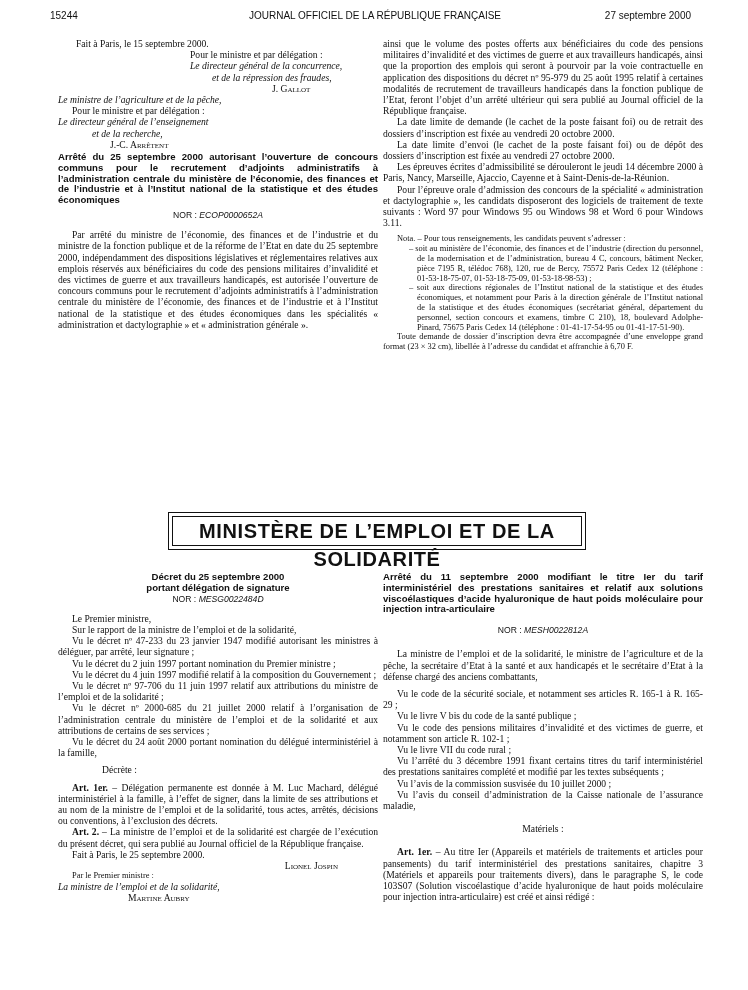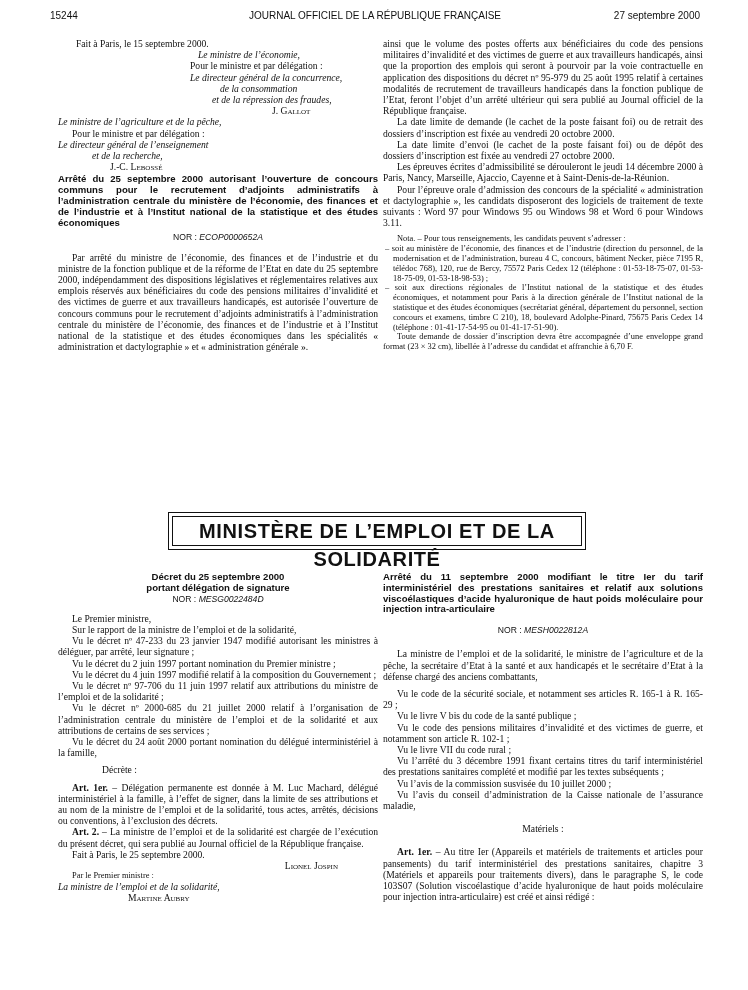--- a/index.html
+++ b/index.html
@@ -2,61 +2,59 @@
 <html><head>
 <meta charset="utf-8">
 <style>
   html, body { margin: 0; padding: 0; background: #ffffff; }
   body { width: 748px; height: 990px; position: relative; overflow: hidden;
          font-family: "Liberation Serif", serif; color: #111; font-size: 9.6px; line-height: 11.2px; }
   .hdr { position: absolute; top: 10px; left: 50px; width: 650px; height: 14px;
          font-family: "Liberation Sans", sans-serif; font-size: 10px; }
   .hdr .l { position: absolute; left: 0; }
   .hdr .c { position: absolute; left: 0; right: 0; text-align: center; }
-  .hdr .r { position: absolute; right: 0; }
+  .hdr .r { position: absolute; right: 9px; }
   .col { position: absolute; width: 320px; }
   p { margin: 0; text-align: justify; }
   .ind { text-indent: 14px; }
   .it { font-style: italic; }
   .sc { font-variant: small-caps; }
   .ctr { text-align: center; }
   .rgt { text-align: right; }
   .title { font-family: "Liberation Sans", sans-serif; font-weight: bold; font-size: 9.6px; line-height: 10.8px; text-align: justify; margin: 6px 0 4px; }
   .nor { text-align: center; font-family: "Liberation Sans", sans-serif; font-size: 8.6px; margin: 2px 0 8px; }
   .nor i { font-style: italic; }
   .small { font-size: 8.4px; line-height: 9.8px; }
   .banner { position: absolute; left: 172px; top: 516px; width: 408px; height: 28px;
             border: 1.5px solid #111; box-shadow: 0 0 0 3px #fff, 0 0 0 4px #111; }
   .banner span { display: block; text-align: center; font-family: "Liberation Sans", sans-serif; font-weight: bold;
                  font-size: 20px; letter-spacing: 0.6px; line-height: 28px; }
-  .dash { padding-left: 10px; text-indent: -8px; }
+  .dash { padding-left: 10px; text-indent: -8px; margin-left: 24px; }
   .sp { height: 6px; }
 </style>
 </head>
 <body>
 
 <div class="hdr">
   <span class="l">15244</span>
   <span class="c">JOURNAL OFFICIEL DE LA RÉPUBLIQUE FRANÇAISE</span>
   <span class="r">27 septembre 2000</span>
 </div>
 
 <div class="col" style="left:58px; top:38px;">
   <p class="ind" style="margin-left:18px;text-indent:0">Fait à Paris, le 15 septembre 2000.</p>
-  <p class="it" style="padding-left:140px;text-align:left">Le ministre de l’économie,</p>
   <p style="padding-left:132px;text-align:left">Pour le ministre et par délégation :</p>
   <p class="it" style="padding-left:132px;text-align:left">Le directeur général de la concurrence,</p>
-  <p class="it" style="padding-left:162px;text-align:left">de la consommation</p>
   <p class="it" style="padding-left:154px;text-align:left">et de la répression des fraudes,</p>
   <p class="sc" style="padding-left:214px;text-align:left">J. Gallot</p>
   <p class="it" style="text-align:left">Le ministre de l’agriculture et de la pêche,</p>
   <p style="padding-left:14px;text-align:left">Pour le ministre et par délégation :</p>
   <p class="it" style="text-align:left">Le directeur général de l’enseignement</p>
   <p class="it" style="padding-left:34px;text-align:left">et de la recherche,</p>
-  <p class="sc" style="padding-left:52px;text-align:left">J.-C. Lebossé</p>
+  <p class="sc" style="padding-left:52px;text-align:left">J.-C. Arrêtent</p>
 
   <div class="title" style="margin-top:2px">Arrêté du 25 septembre 2000 autorisant l’ouverture de concours communs pour le recrutement d’adjoints administratifs à l’administration centrale du ministère de l’économie, des finances et de l’industrie et à l’Institut national de la statistique et des études économiques</div>
   <div class="nor">
     <span>NOR :</span>
     <i>ECOP0000652A</i>
   </div>
   <p class="ind">Par arrêté du ministre de l’économie, des finances et de l’industrie et du ministre de la fonction publique et de la réforme de l’Etat en date du 25 septembre 2000, indépendamment des dispositions législatives et réglementaires relatives aux emplois réservés aux bénéficiaires du code des pensions militaires d’invalidité et des victimes de guerre et aux travailleurs handicapés, est autorisée l’ouverture de concours communs pour le recrutement d’adjoints administratifs à l’administration centrale du ministère de l’économie, des finances et de l’industrie et à l’Institut national de la statistique et des études économiques dans les spécialités « administration et dactylographie » et « administration générale ».</p>
 </div>
 
 <div class="col" style="left:383px; top:38px;">

